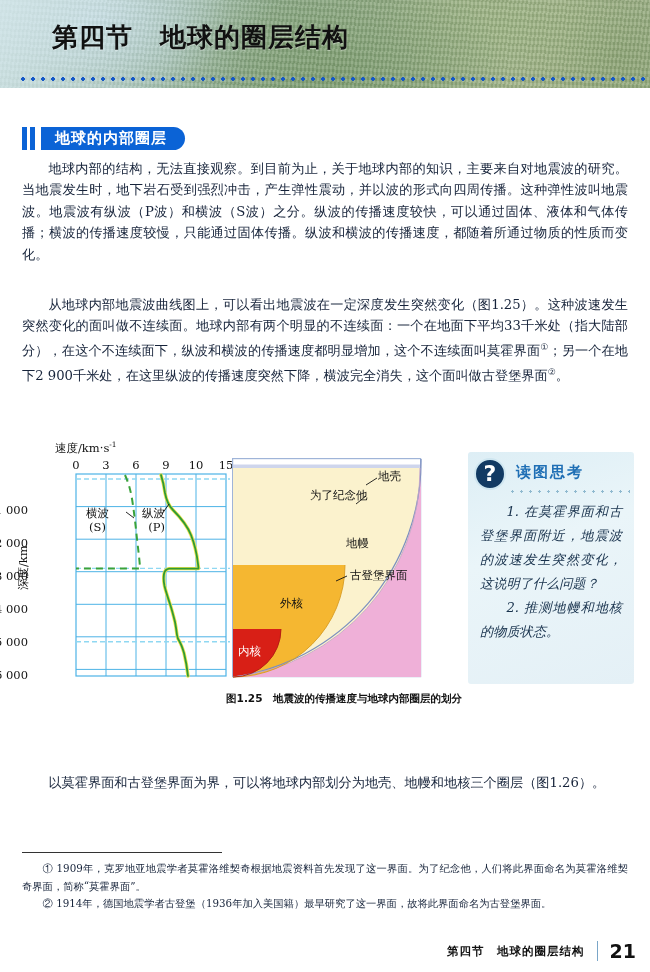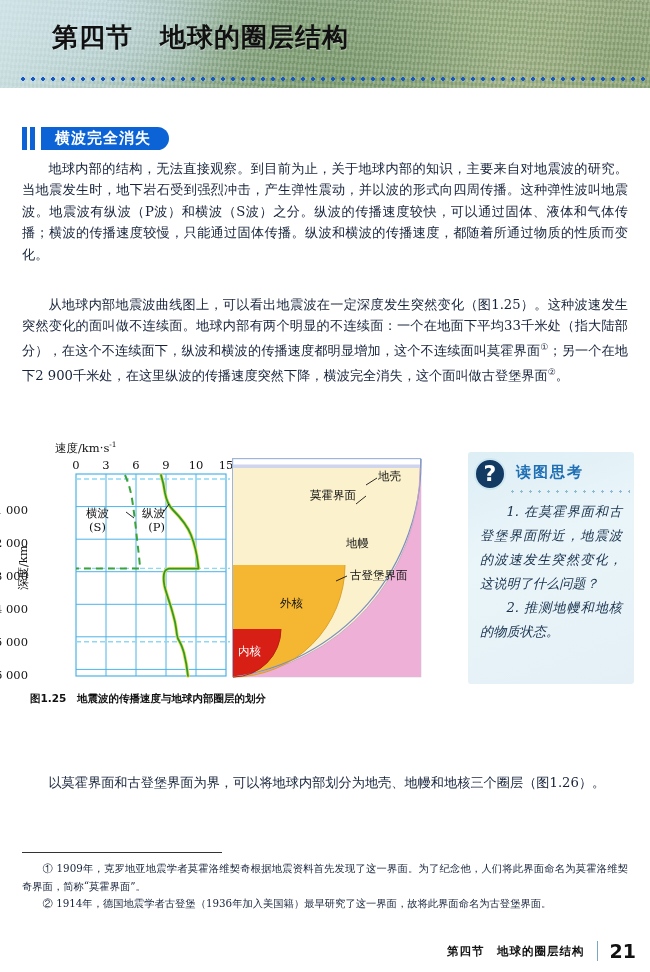--- a/index.html
+++ b/index.html
@@ -73,21 +73,21 @@
   }
   #para1{left:22px;top:158px;width:606px;}
   #para2{left:22px;top:294px;width:606px;}
   #para3{left:22px;top:772px;width:606px;}
   .para sup{font-size:9px;vertical-align:super;}
 
   
   .figure{position:absolute;left:30px;top:440px;width:432px;height:275px;}
   .fig-caption{
     position:absolute;left:0;top:252px;width:432px;
-    text-align:left;
+    text-align:right;
     font-family:"DejaVu Sans","Liberation Sans",sans-serif;
     font-weight:bold;font-size:10.5px;color:#111;white-space:pre;
   }
 
   
   .chart{position:absolute;left:0;top:0;width:200px;height:250px;}
   .axis-title{
     position:absolute;left:25px;top:0px;
     font-size:11.5px;color:#111;white-space:nowrap;
   }
@@ -167,21 +167,21 @@
   <div class="banner-haze"></div>
   <div class="banner-title">第四节　地球的圈层结构</div>
   <div class="banner-dots"></div>
 </div>
 
 <div class="sec-head">
   <span class="sec-bars">
       <i></i>
       <i></i>
     </span>
-  <span class="sec-pill">横波完全消失</span>
+  <span class="sec-pill">地球的内部圈层</span>
 </div>
 
 <div class="para" id="para1">地球内部的结构，无法直接观察。到目前为止，关于地球内部的知识，主要来自对地震波的研究。当地震发生时，地下岩石受到强烈冲击，产生弹性震动，并以波的形式向四周传播。这种弹性波叫地震波。地震波有纵波（P波）和横波（S波）之分。纵波的传播速度较快，可以通过固体、液体和气体传播；横波的传播速度较慢，只能通过固体传播。纵波和横波的传播速度，都随着所通过物质的性质而变化。</div>
 
 <div class="para" id="para2"><span>从地球内部地震波曲线图上，可以看出地震波在一定深度发生突然变化（图1.25）。这种波速发生突然变化的面叫做不连续面。地球内部有两个明显的不连续面：一个在地面下平均33千米处（指大陆部分），在这个不连续面下，纵波和横波的传播速度都明显增加，这个不连续面叫莫霍界面</span><sup>①</sup><span>；另一个在地下2 900千米处，在这里纵波的传播速度突然下降，横波完全消失，这个面叫做古登堡界面</span><sup>②</sup><span>。</span></div>
 
 <div class="figure">
 
   <div class="chart">
     <div class="axis-title"><span>速度/km·s</span><sup>-1</sup></div>
@@ -276,21 +276,21 @@
       <path d="M 1,219 A 209 209 0 0 0 188,10" fill="none" stroke="#c4a5c8" stroke-width="0.9"></path>
       <path d="M 1,219 A 112 112 0 0 0 113,107" fill="none" stroke="#d79b20" stroke-width="0.9"></path>
       <path d="M 1,219 A 48 48 0 0 0 49,171" fill="none" stroke="#b01a12" stroke-width="0.9"></path>
 
       <line x1="134" y1="27" x2="145" y2="20" stroke="#111" stroke-width="0.9"></line>
       <line x1="124" y1="46" x2="134" y2="38" stroke="#111" stroke-width="0.9"></line>
       <line x1="104" y1="123" x2="115" y2="118" stroke="#111" stroke-width="0.9"></line>
     </svg>
 
     <div style="position:absolute;left:146px;top:11px;font-size:11.5px;color:#111;white-space:nowrap;">地壳</div>
-    <div style="position:absolute;left:78px;top:30px;font-size:11.5px;color:#111;white-space:nowrap;">莫霍界面</div>
+    <div style="position:absolute;left:78px;top:30px;font-size:11.5px;color:#111;white-space:nowrap;">为了纪念他</div>
     <div style="position:absolute;left:114px;top:78px;font-size:11.5px;color:#111;white-space:nowrap;">地幔</div>
     <div style="position:absolute;left:118px;top:110px;font-size:11.5px;color:#111;white-space:nowrap;">古登堡界面</div>
     <div style="position:absolute;left:48px;top:138px;font-size:11.5px;color:#111;white-space:nowrap;">外核</div>
     <div style="position:absolute;left:6px;top:186px;font-size:11.5px;color:#ffffff;white-space:nowrap;">内核</div>
   </div>
 
   <div class="fig-caption"><span>图1.25</span>　<span>地震波的传播速度与地球内部圈层的划分</span></div>
 </div>
 
 <div class="sidebox">

